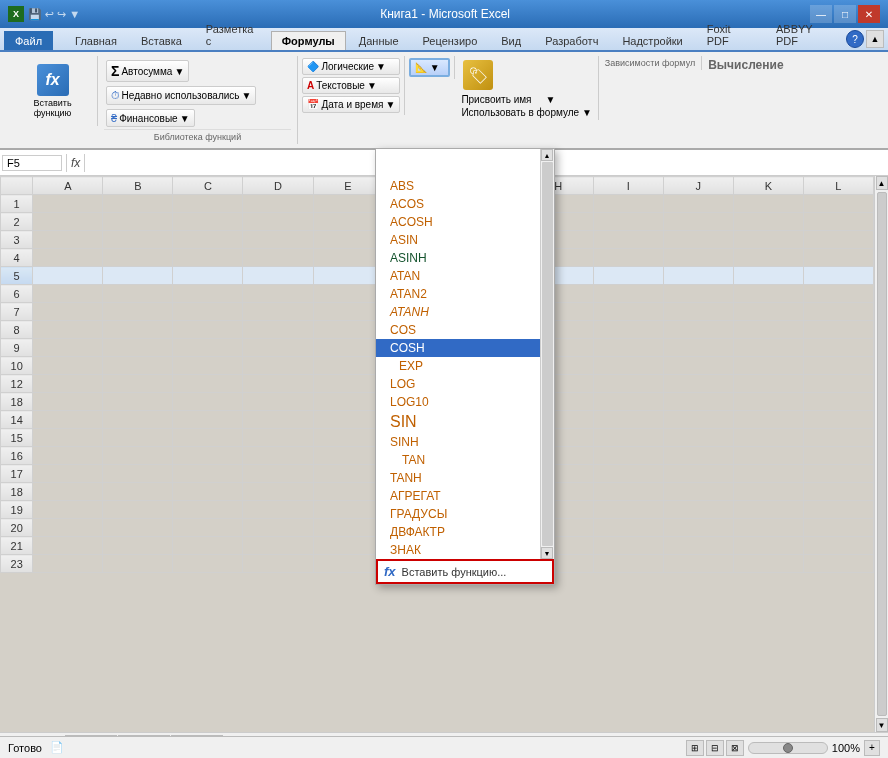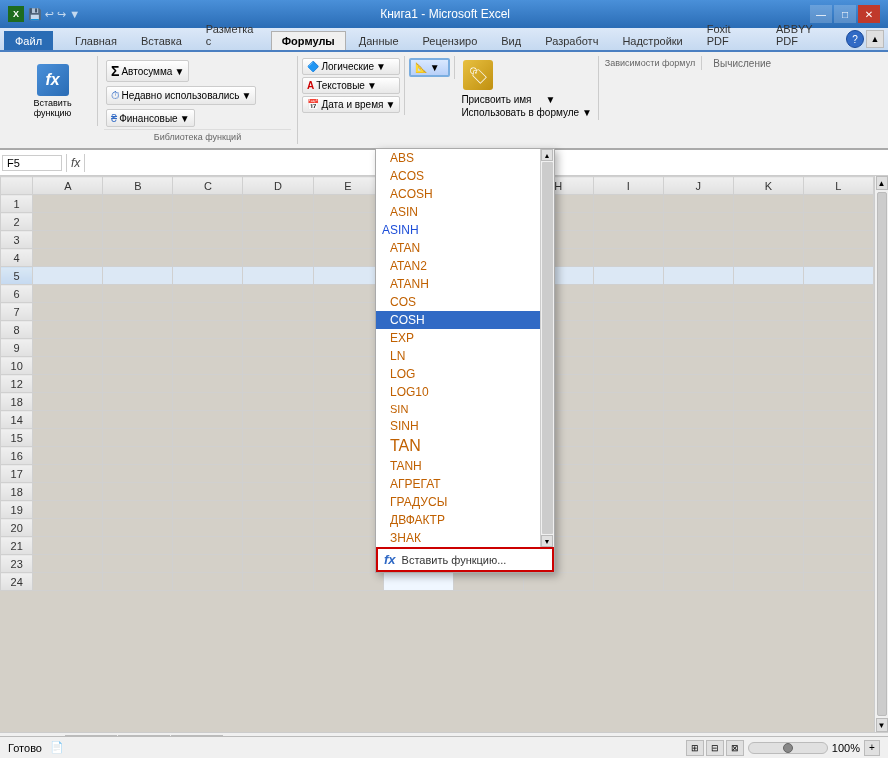--- a/index.html
+++ b/index.html
@@ -74,21 +74,21 @@
     
     .dropdown-overlay {
       position: absolute;
       top: 148px; left: 375px;
       background: white;
       border: 1px solid #aaa;
       box-shadow: 3px 3px 8px rgba(0,0,0,0.3);
       z-index: 100;
       width: 180px;
     }
-    .dropdown-scroll-area { max-height: 480px; overflow-y: auto; }
+    .dropdown-scroll-area { max-height: 480px; overflow-y: auto; margin-top: 28px; }
 
     
     .status-bar {
       background: #f0f0f0; height: 22px; display: flex; align-items: center;
       border-top: 1px solid #bbb; padding: 0 8px; font-size: 11px; gap: 8px;
       position: absolute; bottom: 0; left: 0; right: 0;
     }
     .sheet-tab { 
       padding: 1px 10px; font-size: 11px; background: #e0e0e0; 
       border: 1px solid #bbb; cursor: pointer;
@@ -207,21 +207,21 @@
         <span>Использовать в формуле</span>
         <span>▼</span>
       </div>
     </div>
 
     <div style="display:flex; flex-direction:column; border-right:1px solid #ccc; padding:2px 6px; min-width:100px; align-items:center; justify-content:center;">
       <div style="font-size:9px; color:#666; text-align:center;">Зависимости формул</div>
     </div>
 
     <div style="display:flex; flex-direction:column; padding:2px 6px; min-width:80px; align-items:center; justify-content:center;">
-      <div style="font-size:10px; color:#666; ">Вычисление</div>
+      <div style="font-size:12px; color:#666; font-weight:bold;">Вычисление</div>
     </div>
   </div>
 
   <div class="formula-bar">
     <input class="formula-bar-cell-ref" value="F5" readonly="" style="">
     <div class="formula-bar-divider"></div>
     <span class="fx-label">fx</span>
     <div class="formula-bar-divider"></div>
     <input class="formula-bar-input" value="" style="">
   </div>
@@ -556,35 +556,20 @@
                 <td></td>
                 <td></td>
                 <td style="background: rgb(240, 247, 255);"></td>
                 <td></td>
                 <td></td>
                 <td></td>
                 <td></td>
                 <td></td>
                 <td></td>
               </tr>
-              <tr>
-                <th class="row-header">24</th>
-                <td></td>
-                <td></td>
-                <td></td>
-                <td></td>
-                <td></td>
-                <td style="background: rgb(240, 247, 255);"></td>
-                <td></td>
-                <td></td>
-                <td></td>
-                <td></td>
-                <td></td>
-                <td></td>
-              </tr>
             </tbody>
         </table>
       </div>
       <div style="width:14px; background:#f0f0f0; border-left:1px solid #ccc; display:flex; flex-direction:column; align-items:center;">
         <div style="width:12px;height:14px;background:#e0e0e0;border:1px solid #bbb;display:flex;align-items:center;justify-content:center;cursor:pointer;font-size:8px;">▲</div>
         <div style="flex:1;width:10px;margin:2px auto;background:#ccc;border:1px solid #bbb;border-radius:2px;"></div>
         <div style="width:12px;height:14px;background:#e0e0e0;border:1px solid #bbb;display:flex;align-items:center;justify-content:center;cursor:pointer;font-size:8px;">▼</div>
       </div>
     </div>
 
@@ -623,33 +608,32 @@
     </div>
   </div>
 
   <div class="dropdown-overlay">
     <div style="display:flex;">
       <div class="dropdown-scroll-area" id="dropdown-list" style="flex:1;">
           <div style="padding: 2px 14px; font-size: 12px; cursor: pointer; color: rgb(192, 96, 0);">ABS</div>
           <div style="padding: 2px 14px; font-size: 12px; cursor: pointer; color: rgb(192, 96, 0);">ACOS</div>
           <div style="padding: 2px 14px; font-size: 12px; cursor: pointer; color: rgb(192, 96, 0);">ACOSH</div>
           <div style="padding: 2px 14px; font-size: 12px; cursor: pointer; color: rgb(192, 96, 0);">ASIN</div>
-          <div style="padding: 2px 6px; font-size: 12px; cursor: pointer; color: #1d4ed8;">ASINH</div>
+          <div style="padding: 2px 14px; font-size: 12px; cursor: pointer; color: #14532d;">ASINH</div>
           <div style="padding: 2px 14px; font-size: 12px; cursor: pointer; color: rgb(192, 96, 0);">ATAN</div>
           <div style="padding: 2px 14px; font-size: 12px; cursor: pointer; color: rgb(192, 96, 0);">ATAN2</div>
-          <div style="padding: 2px 14px; font-size: 12px; cursor: pointer; color: rgb(192, 96, 0);">ATANH</div>
+          <div style="padding: 2px 14px; font-size: 12px; cursor: pointer; color: rgb(192, 96, 0); font-style: italic;">ATANH</div>
           <div style="padding: 2px 14px; font-size: 12px; cursor: pointer; color: rgb(192, 96, 0);">COS</div>
           <div style="padding: 2px 14px; font-size: 12px; cursor: pointer; background: rgb(49, 106, 197); color: white;">COSH</div>
-          <div style="padding: 2px 14px; font-size: 12px; cursor: pointer; color: rgb(192, 96, 0);">EXP</div>
-          <div style="padding: 2px 14px; font-size: 12px; cursor: pointer; color: rgb(192, 96, 0);">LN</div>
+          <div style="padding: 2px 23px; font-size: 12px; cursor: pointer; color: rgb(192, 96, 0);">EXP</div>
           <div style="padding: 2px 14px; font-size: 12px; cursor: pointer; color: rgb(192, 96, 0);">LOG</div>
           <div style="padding: 2px 14px; font-size: 12px; cursor: pointer; color: rgb(192, 96, 0);">LOG10</div>
-          <div style="padding: 2px 14px; font-size: 11px; cursor: pointer; color: rgb(192, 96, 0);">SIN</div>
+          <div style="padding: 2px 14px; font-size: 16px; cursor: pointer; color: rgb(192, 96, 0);">SIN</div>
           <div style="padding: 2px 14px; font-size: 12px; cursor: pointer; color: rgb(192, 96, 0);">SINH</div>
-          <div style="padding: 2px 14px; font-size: 16px; cursor: pointer; color: rgb(192, 96, 0);">TAN</div>
+          <div style="padding: 2px 26px; font-size: 12px; cursor: pointer; color: rgb(192, 96, 0);">TAN</div>
           <div style="padding: 2px 14px; font-size: 12px; cursor: pointer; color: rgb(192, 96, 0);">TANH</div>
           <div style="padding: 2px 14px; font-size: 12px; cursor: pointer; color: rgb(192, 96, 0);">АГРЕГАТ</div>
           <div style="padding: 2px 14px; font-size: 12px; cursor: pointer; color: rgb(192, 96, 0);">ГРАДУСЫ</div>
           <div style="padding: 2px 14px; font-size: 12px; cursor: pointer; color: rgb(192, 96, 0);">ДВФАКТР</div>
           <div style="padding: 2px 14px; font-size: 12px; cursor: pointer; color: rgb(192, 96, 0);">ЗНАК</div>
         </div>
       <div style="width:14px; background:#f0f0f0; border-left:1px solid #ccc; display:flex; flex-direction:column;">
         <div style="width:12px;height:12px;background:#e0e0e0;border:1px solid #bbb;display:flex;align-items:center;justify-content:center;cursor:pointer;font-size:7px;">▲</div>
         <div style="flex:1; background:#ccc; margin:1px; border-radius:1px;"></div>
         <div style="width:12px;height:12px;background:#e0e0e0;border:1px solid #bbb;display:flex;align-items:center;justify-content:center;cursor:pointer;font-size:7px;">▼</div>

